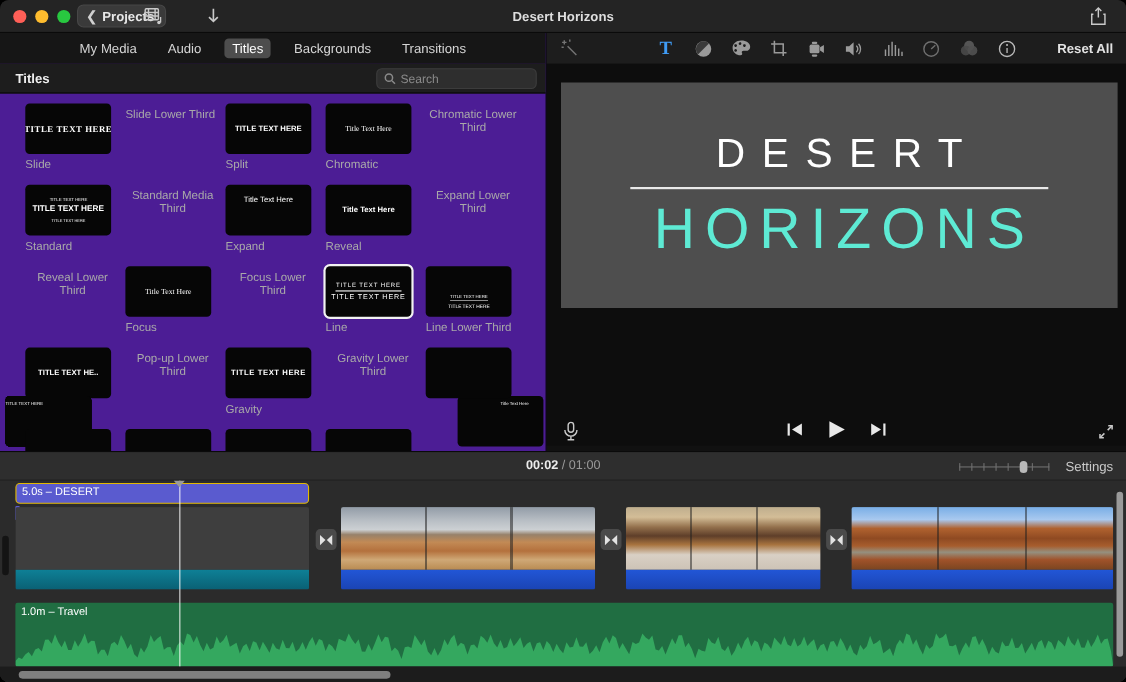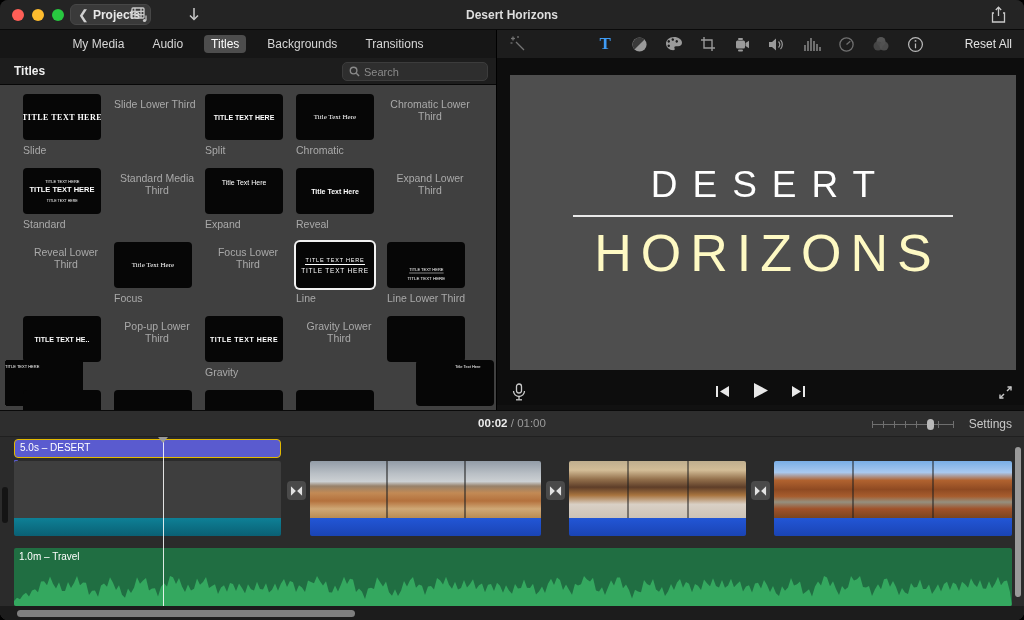--- a/index.html
+++ b/index.html
@@ -11,21 +11,21 @@
   .titlebar { position:absolute; left:0; top:0; width:1024px; height:30px; background:#242424; border-bottom:1px solid #0a0a0a; }
   .tl { position:absolute; top:9px; width:12px; height:12px; border-radius:50%; }
   .tl.red{ left:12px; background:#ff5f57; } .tl.yellow{ left:32px; background:#febc2e; } .tl.green{ left:52px; background:#28c840; }
   .back-btn { position:absolute; left:70px; top:4px; height:21px; padding:0 10px 0 7px; background:#3a3a3a; border:1px solid #474747; border-radius:6px; color:#e8e8e8; font-size:12px; font-weight:bold; display:flex; align-items:center; gap:4px; }
   .back-btn .chev { font-size:13px; font-weight:normal; color:#d0d0d0; }
   .tb-icon { position:absolute; top:5px; color:#c9c9c9; }
   .win-title { position:absolute; left:0; right:0; top:8px; text-align:center; color:#dedede; font-size:12px; font-weight:bold; }
   .share-ic { position:absolute; right:18px; top:6px; }
 
   
-  .left-panel { position:absolute; left:0; top:30px; width:497px; height:380px; background:#404040; border-right:1px solid #000; }
+  .left-panel { position:absolute; left:0; top:30px; width:497px; height:380px; background:#4c1d95; border-right:1px solid #000; }
   .right-panel { position:absolute; left:497px; top:30px; width:527px; height:380px; background:#111; }
 
   .tabbar { position:absolute; left:0; top:0; width:100%; height:28px; background:#161616; display:flex; align-items:center; justify-content:center; gap:14px; }
   .tab { color:#d6d6d6; font-size:12px; padding:2px 7px; border-radius:4px; }
   .tab.active { background:#4d4d4d; color:#fff; }
 
   .titles-header { position:absolute; left:0; top:28px; width:100%; height:27px; background:#1d1d1d; border-bottom:1px solid #070707; display:flex; align-items:center; }
   .titles-header .ph-title { color:#efefef; font-size:12px; font-weight:bold; margin-left:14px; }
   .searchbox { position:absolute; right:8px; top:4px; width:146px; height:19px; background:#2e2e2e; border:1px solid #3c3c3c; border-radius:5px; display:flex; align-items:center; padding:0 6px; gap:4px; }
   .searchbox input { background:transparent; border:none; outline:none; color:#ddd; font-size:11px; width:110px; }
@@ -54,28 +54,28 @@
   .c-line .ln1 { font-size:6.5px; letter-spacing:.8px; }
   .lb-line { display:flex; flex-direction:column; align-items:center; justify-content:flex-end; padding-bottom:5px; text-align:center; }
   .lb-line .ln0 { font-size:8px; transform:scale(.5); border-bottom:1px solid #fff; padding-bottom:1px; }
   .lb-line .ln1 { font-size:8px; transform:scale(.55); margin-top:-2px; }
 
   
   .viewer-toolbar { position:absolute; left:0; top:0; width:100%; height:28px; background:#1d1d1d; display:flex; align-items:center; }
   .vt-center { position:absolute; left:100px; right:100px; top:0; height:28px; display:flex; align-items:center; justify-content:center; gap:17px; }
   .vicon { width:18px; height:18px; display:flex; align-items:center; justify-content:center; color:#b9b9b9; }
   .vicon svg { display:block; }
-  .reset-all { position:absolute; right:12px; top:7px; color:#e3e3e3; font-size:12px; }
+  .reset-all { position:absolute; right:12px; top:7px; color:#e3e3e3; font-size:12px;font-weight:bold; }
   .wand { position:absolute; left:12px; top:5px; opacity:.55; }
 
   .viewer { position:absolute; left:0; top:28px; width:527px; height:347px; background:#0d0d0d; }
-  .video-area { position:absolute; left:13px; top:17px; width:506px; height:295px; background:#4e4e4e; display:flex; flex-direction:column; align-items:center; justify-content:center; }
+  .video-area { position:absolute; left:13px; top:17px; width:506px; height:205px; background:#4e4e4e; display:flex; flex-direction:column; align-items:center; justify-content:center; }
   .prev-l1 { color:#fff; font-size:37px; font-weight:300; letter-spacing:15px; text-indent:15px; line-height:1; }
   .prev-rule { width:380px; height:2px; background:#e9e9e9; margin:12px 0 10px; }
-  .prev-l2 { color:#fef9c3; font-size:52px; font-weight:300; letter-spacing:9px; text-indent:9px; line-height:1; }
+  .prev-l2 { color:#5eead4; font-size:52px; font-weight:300; letter-spacing:9px; text-indent:9px; line-height:1; }
 
   .viewer-controls { position:absolute; left:0; top:345px; width:527px; height:35px; display:flex; align-items:center; }
   .transport { position:absolute; left:0; right:0; display:flex; align-items:center; justify-content:center; gap:22px; }
   .pc { color:#e8e8e8; }
 
   
   .tl-header { position:absolute; left:0; top:410px; width:1024px; height:27px; background:#2e2e2e; border-top:1px solid #0a0a0a; border-bottom:1px solid #202020; }
   .time-ro { position:absolute; left:0; right:0; top:6px; text-align:center; font-size:11.5px; color:#9a9a9a; }
   .time-ro .cur { color:#ececec; font-weight:bold; }
   .settings { position:absolute; right:12px; top:6px; color:#c9c9c9; font-size:12px; }

